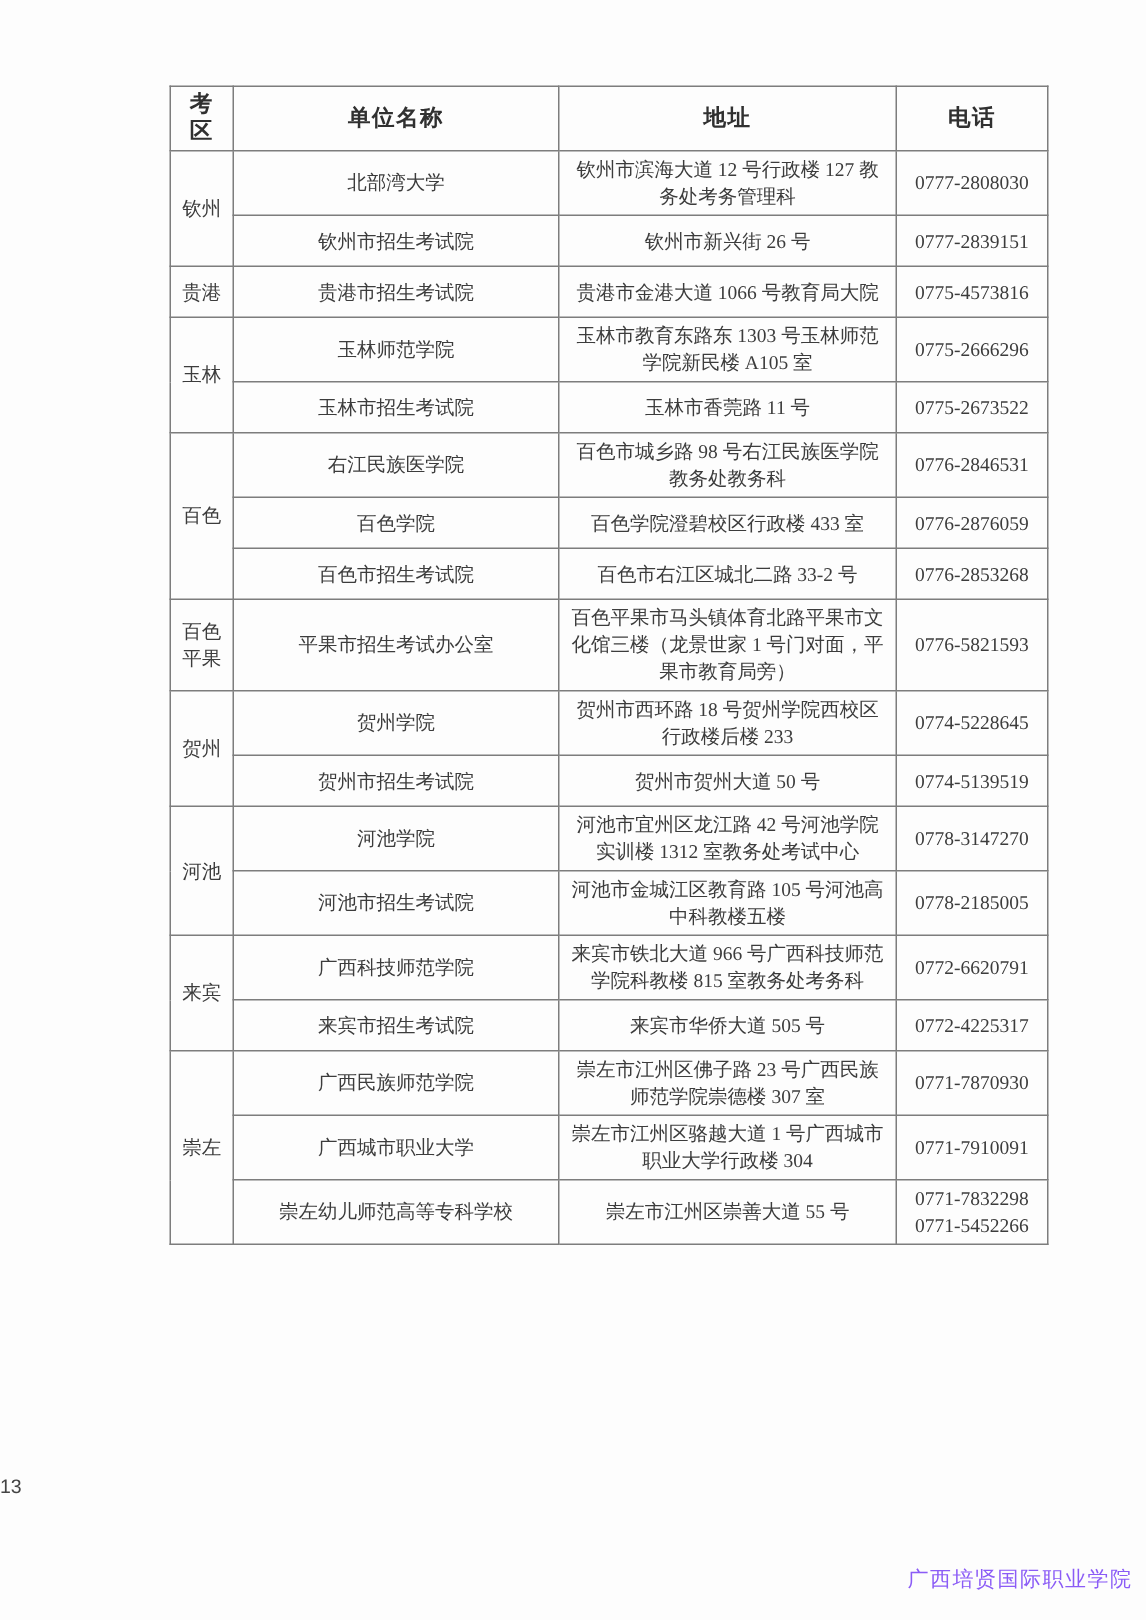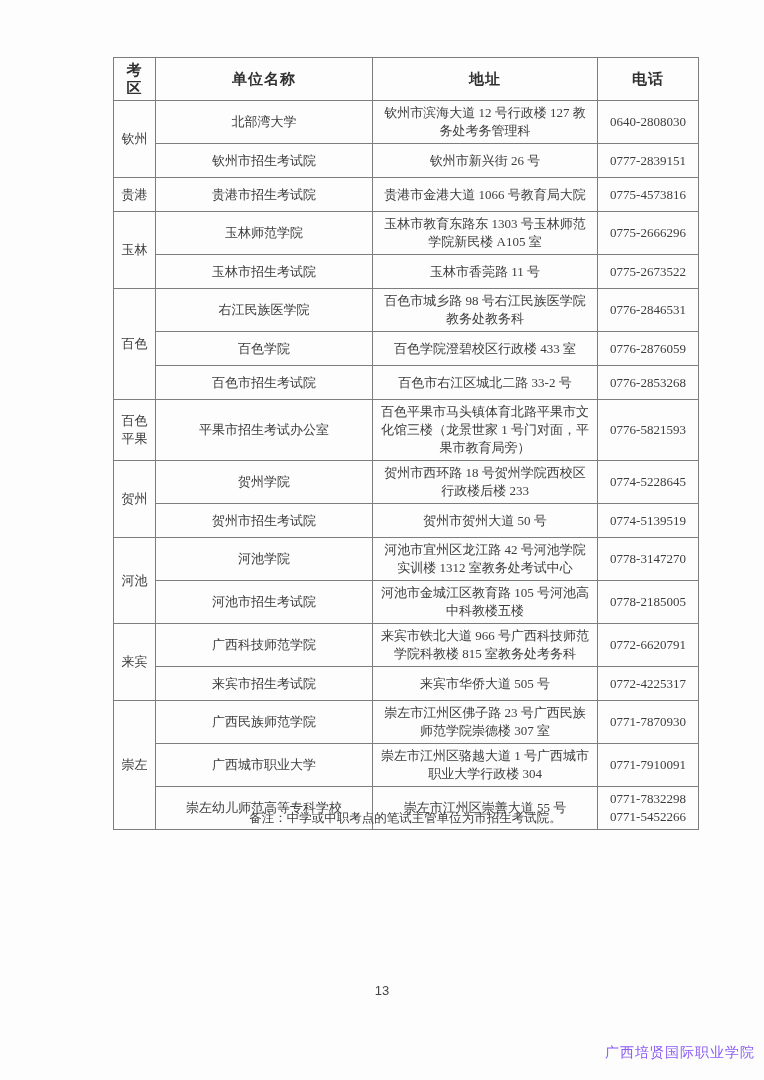--- a/index.html
+++ b/index.html
@@ -54,21 +54,21 @@
     text-align: center;
     font-size: 12.5px;
     line-height: 16px;
     color: var(--text);
   }
   .page-number {
     position: absolute;
     top: 983px;
     left: 0;
     width: 100%;
-    text-align: center;
+    text-align: left;
     font-size: 13px;
     color: #444;
     font-family: "Liberation Sans", "DejaVu Sans", sans-serif;
   }
   .footer-brand {
     position: absolute;
     top: 1044px;
     right: 9px;
     font-size: 14px;
     color: #8b5cf6;
@@ -93,21 +93,21 @@
         <th>单位名称</th>
         <th>地址</th>
         <th>电话</th>
       </tr>
     </thead>
     <tbody>
         <tr class="table-row">
           <td class="area-cell" rowspan="2">钦州</td>
           <td class="unit-cell">北部湾大学</td>
           <td class="address-cell">钦州市滨海大道 12 号行政楼 127 教务处考务管理科</td>
-          <td class="phone-cell">0640-2808030</td>
+          <td class="phone-cell">0777-2808030</td>
         </tr>
         <tr class="table-row">
           <td class="unit-cell">钦州市招生考试院</td>
           <td class="address-cell">钦州市新兴街 26 号</td>
           <td class="phone-cell">0777-2839151</td>
         </tr>
         <tr class="table-row">
           <td class="area-cell" rowspan="1">贵港</td>
           <td class="unit-cell">贵港市招生考试院</td>
           <td class="address-cell">贵港市金港大道 1066 号教育局大院</td>
@@ -191,19 +191,18 @@
           <td class="phone-cell">0771-7910091</td>
         </tr>
         <tr class="table-row">
           <td class="unit-cell">崇左幼儿师范高等专科学校</td>
           <td class="address-cell">崇左市江州区崇善大道 55 号</td>
           <td class="phone-cell">0771-7832298<br>0771-5452266</td>
         </tr>
       </tbody>
   </table>
 
-  <div class="note">备注：中学或中职考点的笔试主管单位为市招生考试院。</div>
 
   <div class="page-number">13</div>
 
   <div class="footer-brand">广西培贤国际职业学院</div>
 
 </div>
 
 </body></html>

